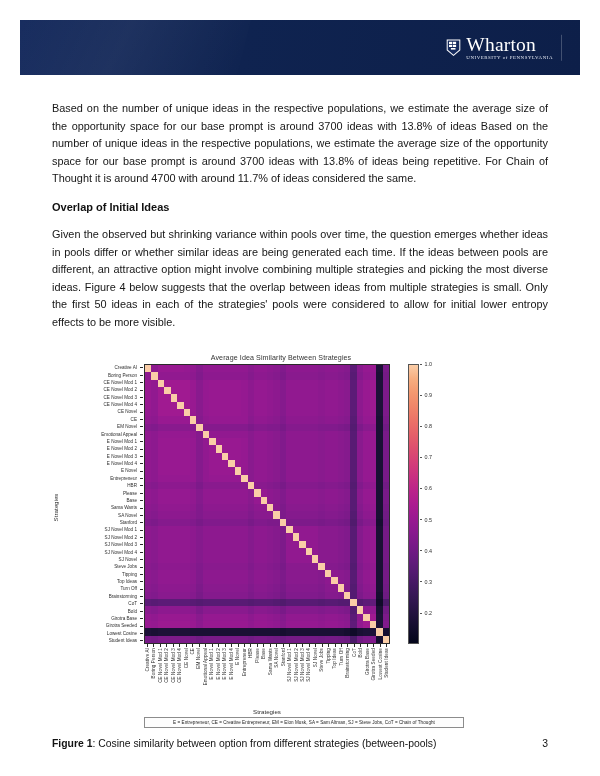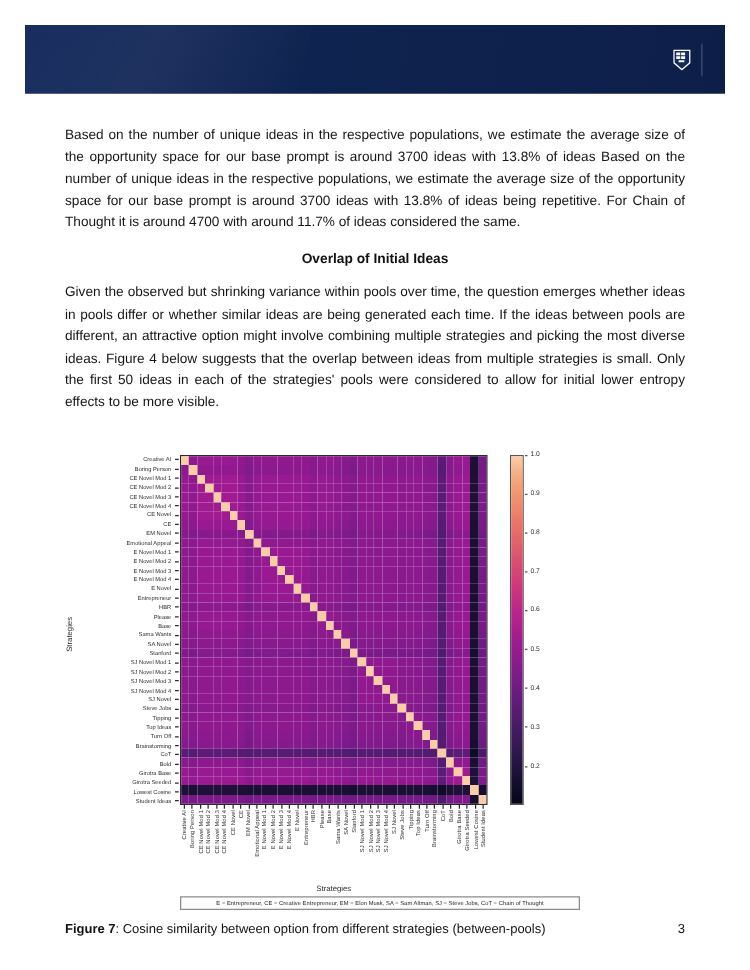--- a/index.html
+++ b/index.html
@@ -114,21 +114,20 @@
     font-size: 10.9px;
     line-height: 17.6px;
     text-align: justify;
     color: #161616;
   }
   h2.section-heading {
     margin: 0 0 13px 0;
     font-size: 11px;
     font-weight: bold;
     color: #111111;
-    text-align: center;
   }
 
   
   .figure-wrap {
     position: absolute;
     left: 52px;
     top: 352px;
     width: 496px;
   }
   .plot-area {
@@ -350,33 +349,38 @@
         <svg viewBox="0 0 15 18" width="15" height="18" aria-hidden="true">
           <path d="M0.7 0.7 H14.3 V11.5 L7.5 17.3 L0.7 11.5 Z" fill="#ffffff"></path>
           <path d="M1.7 1.7 H13.3 V11.0 L7.5 16.0 L1.7 11.0 Z" fill="#14295c"></path>
           <rect x="3.0" y="3.0" width="3.2" height="2.2" fill="#ffffff"></rect>
           <rect x="6.9" y="3.0" width="3.2" height="2.2" fill="#ffffff"></rect>
           <rect x="3.0" y="6.0" width="3.2" height="2.2" fill="#ffffff"></rect>
           <rect x="6.9" y="6.0" width="3.2" height="2.2" fill="#ffffff"></rect>
           <rect x="4.9" y="9.2" width="4.6" height="1.6" fill="#ffffff"></rect>
         </svg>
       </div>
+      <div class="wharton-text">
+        <div class="wharton-word">Wharton</div>
+        <div class="wharton-sub">UNIVERSITY of PENNSYLVANIA</div>
+      </div>
     </div>
     <div class="divider-rule"></div>
   </div>
 </div>
 
 <div class="content">
   <p class="para">Based on the number of unique ideas in the respective populations, we estimate the average size of the opportunity space for our base prompt is around 3700 ideas with 13.8% of ideas Based on the number of unique ideas in the respective populations, we estimate the average size of the opportunity space for our base prompt is around 3700 ideas with 13.8% of ideas being repetitive. For Chain of Thought it is around 4700 with around 11.7% of ideas considered the same.</p>
   <h2 class="section-heading">Overlap of Initial Ideas</h2>
   <p class="para">Given the observed but shrinking variance within pools over time, the question emerges whether ideas in pools differ or whether similar ideas are being generated each time. If the ideas between pools are different, an attractive option might involve combining multiple strategies and picking the most diverse ideas. Figure 4 below suggests that the overlap between ideas from multiple strategies is small. Only the first 50 ideas in each of the strategies' pools were considered to allow for initial lower entropy effects to be more visible.</p>
 </div>
 
 <div class="figure-wrap">
   <div class="plot-area">
+    <div class="chart-title">Average Idea Similarity Between Strategies</div>
 
     <div class="ytick-col">
         <div class="ytick">Creative AI</div>
         <div class="ytick">Boring Person</div>
         <div class="ytick">CE Novel Mod 1</div>
         <div class="ytick">CE Novel Mod 2</div>
         <div class="ytick">CE Novel Mod 3</div>
         <div class="ytick">CE Novel Mod 4</div>
         <div class="ytick">CE Novel</div>
         <div class="ytick">CE</div>
@@ -2253,15 +2257,15 @@
           <i></i>
           <span>0.2</span>
         </div>
       </div>
 
     <div class="legend-note">E = Entrepreneur, CE = Creative Entrepreneur, EM = Elon Musk, SA = Sam Altman, SJ = Steve Jobs, CoT = Chain of Thought</div>
   </div>
 </div>
 
 <div class="caption-row">
-  <div class="caption-text"><b>Figure 7</b><span>: Cosine similarity between option from different strategies (between-pools)</span></div>
+  <div class="caption-text"><b>Figure 1</b><span>: Cosine similarity between option from different strategies (between-pools)</span></div>
   <div class="page-num">3</div>
 </div>
 
 </body></html>

